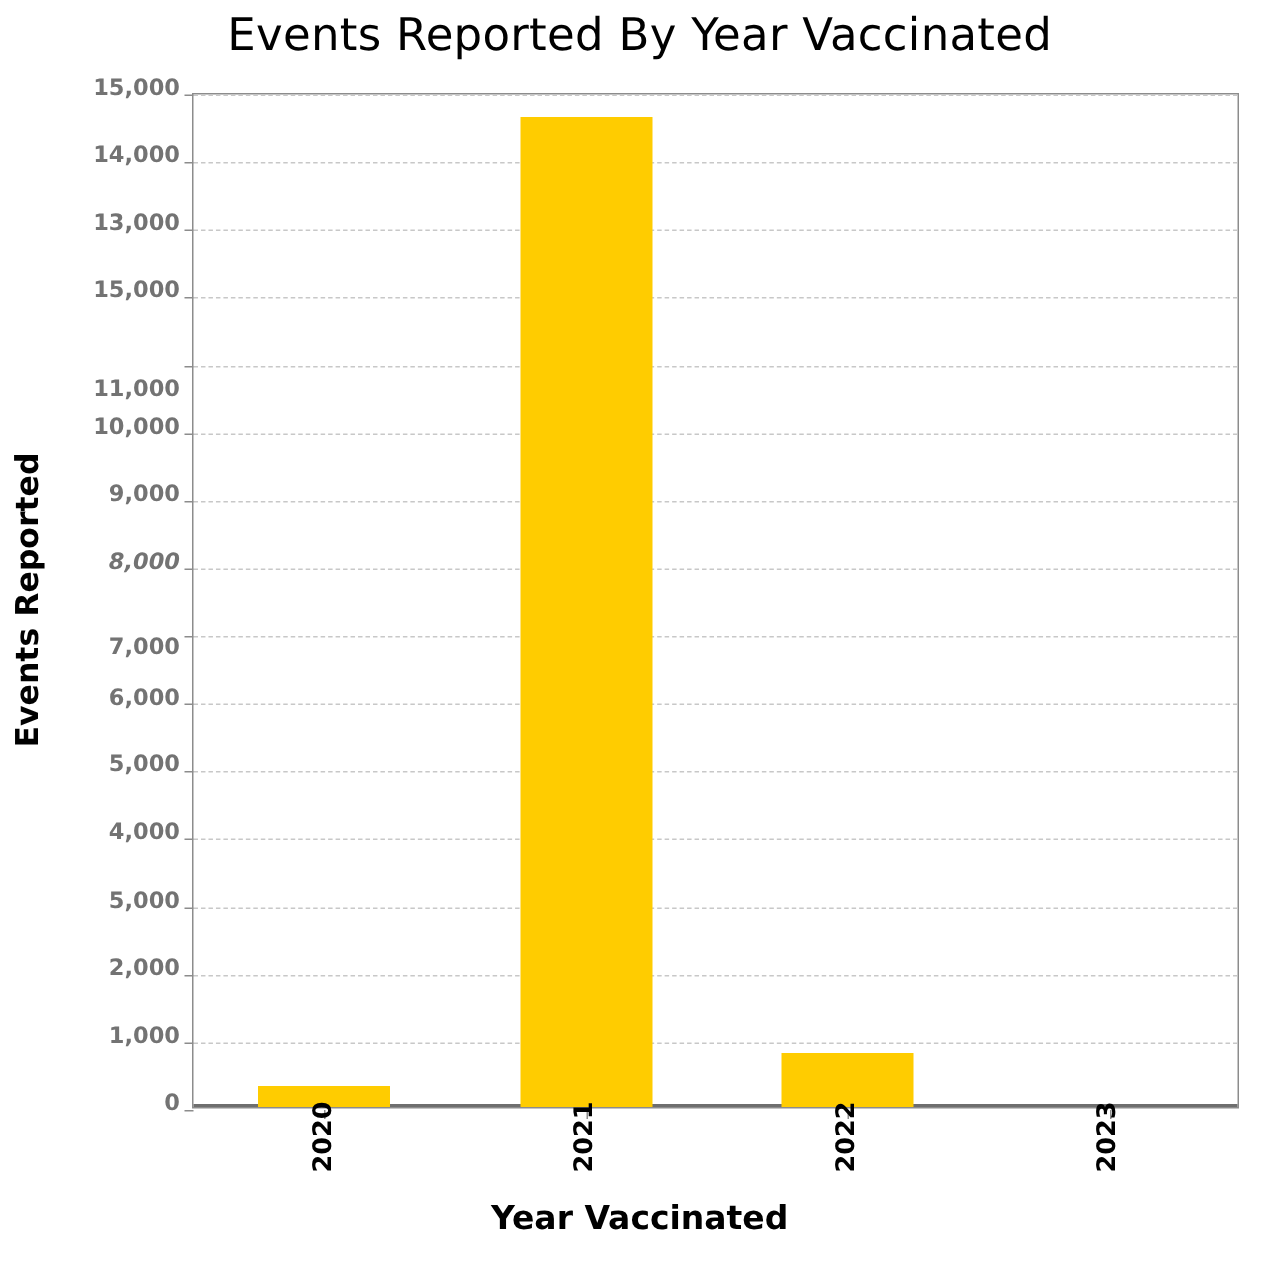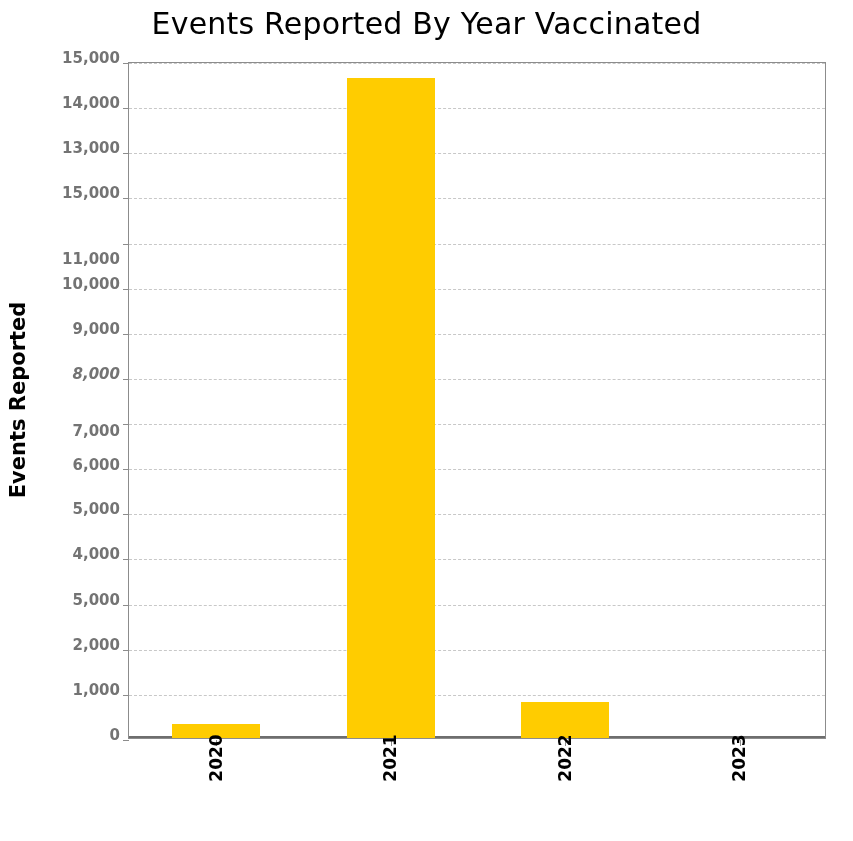--- a/index.html
+++ b/index.html
@@ -199,14 +199,15 @@
       <div class="y-tick-label" style="top: 94.1333px;">14,000</div>
       <div class="y-tick-label" style="top: 49px;">15,000</div>
     </div>
   <div id="xtick-labels-layer">
       <div class="x-tick-label" style="left: 175.25px;"><span>2020</span></div>
       <div class="x-tick-label" style="left: 349.75px;"><span>2021</span></div>
       <div class="x-tick-label" style="left: 524.25px;"><span>2022</span></div>
       <div class="x-tick-label" style="left: 698.75px;"><span>2023</span></div>
     </div>
 
+  <div class="x-axis-title">Year Vaccinated</div>
 
 </div>
 
 </body></html>

